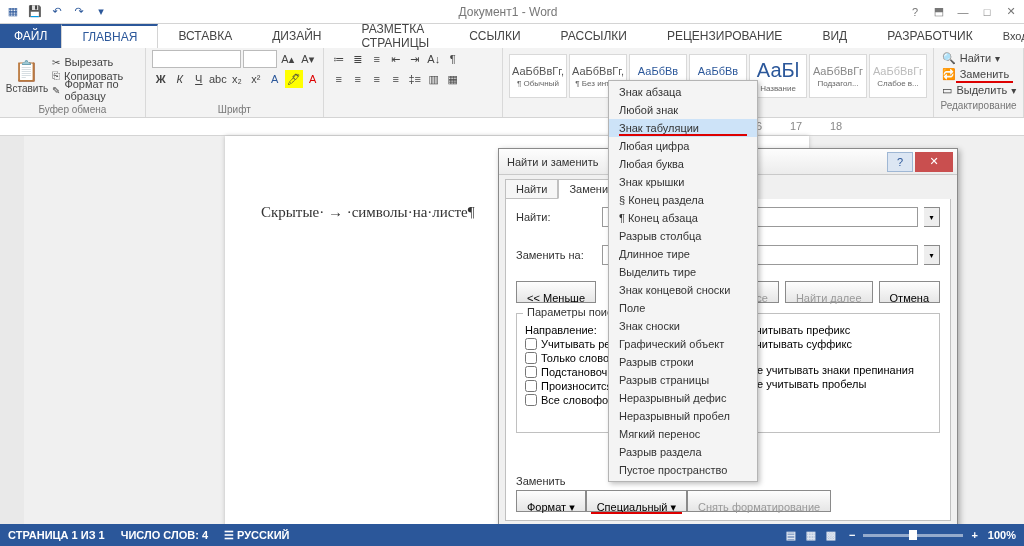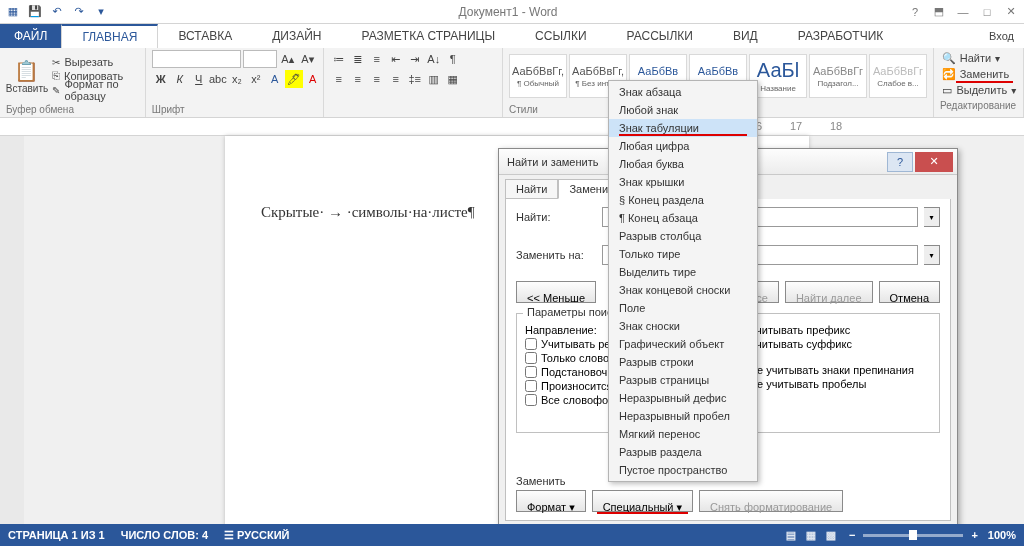--- a/index.html
+++ b/index.html
@@ -18,21 +18,21 @@
   .file-tab { background: #2b579a; color: #fff; padding: 0 14px; display:flex; align-items:center; font-size:12px; }
   .r-tab { padding: 0 20px; display:flex; align-items:center; color:#444; font-size:12px; }
   .r-tab.active { background: #fff; color:#2b579a; border-top:2px solid #2b579a; border-left:1px solid #d4d4d4; border-right:1px solid #d4d4d4; }
   .r-spacer { flex:1; }
   .login { padding:0 10px; color:#444; display:flex; align-items:center; }
 
   
   .ribbon { height: 70px; background: #f3f3f3; display: flex; border-bottom: 1px solid #d4d4d4; }
   .r-group { border-right: 1px solid #d9d9d9; padding: 2px 6px 0 6px; display:flex; flex-direction:column; }
   .r-group-body { flex:1; display:flex; align-items:center; gap:4px; }
-  .r-group-label { color:#777; font-size:10px; padding:2px 0; }
+  .r-group-label { text-align:center; color:#777; font-size:10px; padding:2px 0; }
   .paste-btn { display:flex; flex-direction:column; align-items:center; width:42px; color:#444; }
   .mini { height:14px; display:flex; align-items:center; gap:4px; color:#444; font-size:10px; }
   .btn-sm { min-width:18px; height:18px; border:1px solid transparent; display:inline-flex; align-items:center; justify-content:center; color:#444; }
   .font-combo { border:1px solid #bbb; height:18px; padding:0 3px; background:#fff; display:flex; align-items:center; font-size:10px; }
 
   .styles-strip { display:flex; gap:2px;justify-content:center; }
   .style-box { width:58px; height:44px; border:1px solid #d9d9d9; background:#fff; display:flex; flex-direction:column; align-items:center; justify-content:center; overflow:hidden; }
   .style-box .sample { color:#555; font-size:11px; }
   .style-box .slabel { font-size:8px; color:#666; margin-top:2px; white-space:nowrap; overflow:hidden; }
   .style-box.big .sample { color:#2b579a; font-size:20px; }
@@ -65,21 +65,21 @@
   .field-row label { width:80px; text-align:left; color:#333;}
   .text-input { border:1px solid #999; height:20px; flex:1; }
   .combo-arrow { width:16px; height:20px; border:1px solid #8a8a8a; border-left:none; background:#eee; display:flex; align-items:center; justify-content:center; font-size:8px;}
   .dlg-btn { border:1px solid #8a8a8a; background:linear-gradient(#fdfdfd,#e6e6e6); padding:10px 10px; height:22px; font-size:11px;}
   .dlg-btn.disabled { color:#999;}
   .group-box { border:1px solid #c0c0c0; padding:8px; margin-top:4px; position:relative;}
   .group-box > .legend { position:absolute; top:-8px; left:6px; background:#fff; padding:0 4px; color:#333;}
   .chk { display:flex; align-items:center; gap:4px; margin:2px 0;}
   .chk input { width:12px; height:12px;}
   .dlg-foot { position:absolute; left:10px; right:10px; bottom:8px;}
-  .dlg-foot .row { display:flex; align-items:flex-start; gap:6px;}
+  .dlg-foot .row { display:flex; align-items:flex-start; }
   .dlg-btn.pri { position:relative;}
   .dlg-btn.pri::after { content:""; position:absolute; left:4px; right:4px; bottom:-3px; height:2px; background:#d00;}
 
   
   .spec-menu { position:absolute; left:608px; top:80px; width:150px; background:#f4f4f4; border:1px solid #b4b4b4; box-shadow:2px 2px 5px rgba(0,0,0,.25); z-index:50; padding:2px 0;}
   .spec-item { padding:3px 10px; color:#333; font-size:11px;}
   .spec-item.hl { background:#cde3f8; position:relative;}
   .spec-item.hl::after { content:""; position:absolute; left:10px; right:10px; bottom:1px; height:2px; background:#d00;}
 
   
@@ -112,20 +112,21 @@
 </div>
 
 <div class="ribbon-tabs">
   <div class="file-tab">ФАЙЛ</div>
   <div class="r-tab active">ГЛАВНАЯ</div>
   <div class="r-tab">ВСТАВКА</div>
   <div class="r-tab">ДИЗАЙН</div>
   <div class="r-tab">РАЗМЕТКА СТРАНИЦЫ</div>
   <div class="r-tab">ССЫЛКИ</div>
   <div class="r-tab">РАССЫЛКИ</div>
+  <div class="r-tab">РЕЦЕНЗИРОВАНИЕ</div>
   <div class="r-tab">ВИД</div>
   <div class="r-tab">РАЗРАБОТЧИК</div>
   <div class="r-spacer"></div>
   <div class="login">Вход</div>
 </div>
 
 <div class="ribbon">
   <div class="r-group" style="width:148px">
     <div class="r-group-body">
       <div class="paste-btn">
@@ -342,21 +343,21 @@
 <div class="spec-menu" id="spec-menu">
     <div class="spec-item">Знак абзаца</div>
     <div class="spec-item">Любой знак</div>
     <div class="spec-item hl">Знак табуляции</div>
     <div class="spec-item">Любая цифра</div>
     <div class="spec-item">Любая буква</div>
     <div class="spec-item">Знак крышки</div>
     <div class="spec-item">§ Конец раздела</div>
     <div class="spec-item">¶ Конец абзаца</div>
     <div class="spec-item">Разрыв столбца</div>
-    <div class="spec-item">Только тире</div>
+    <div class="spec-item">Длинное тире</div>
     <div class="spec-item">Выделить тире</div>
     <div class="spec-item">Знак концевой сноски</div>
     <div class="spec-item">Поле</div>
     <div class="spec-item">Знак сноски</div>
     <div class="spec-item">Графический объект</div>
     <div class="spec-item">Разрыв строки</div>
     <div class="spec-item">Разрыв страницы</div>
     <div class="spec-item">Неразрывный дефис</div>
     <div class="spec-item">Неразрывный пробел</div>
     <div class="spec-item">Мягкий перенос</div>

